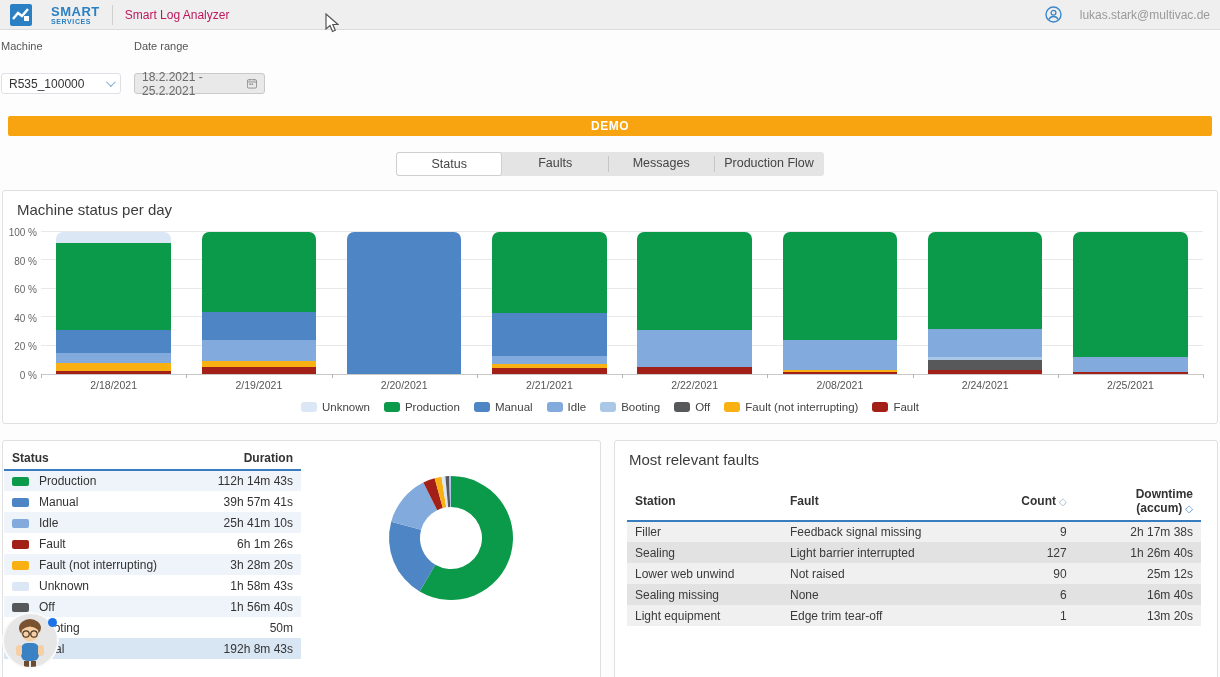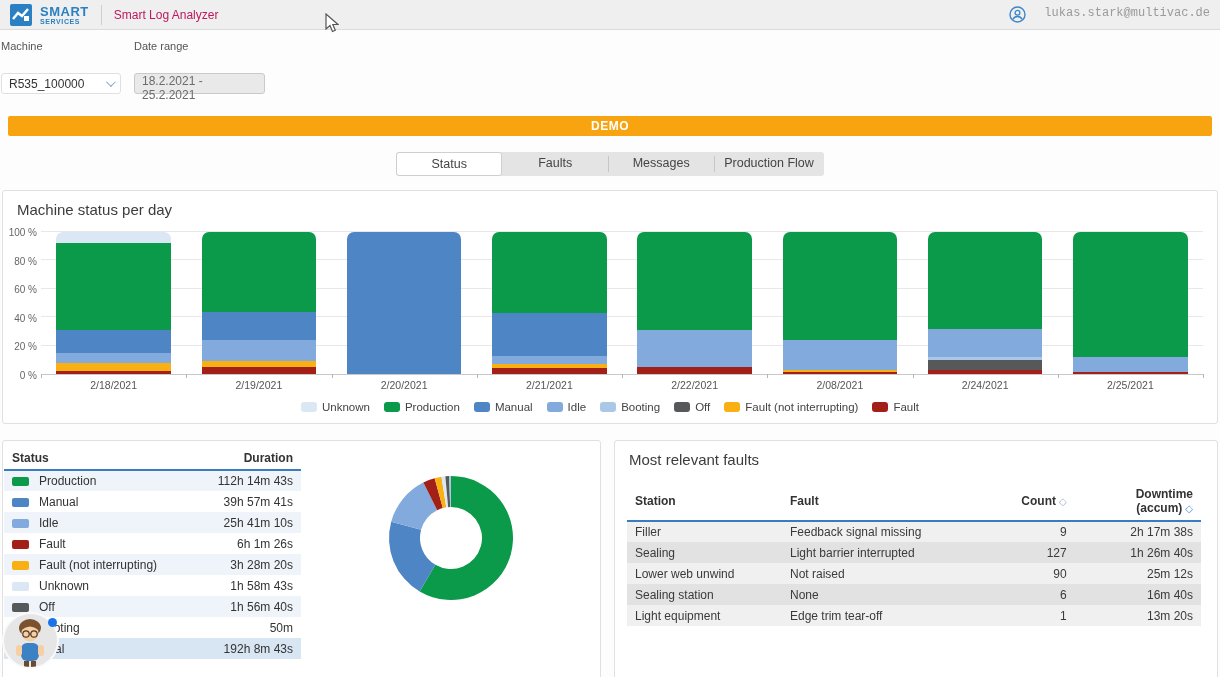--- a/index.html
+++ b/index.html
@@ -2,39 +2,39 @@
 <html><head>
 <meta charset="utf-8">
 <style>
   * { margin:0; padding:0; box-sizing:border-box; }
   html,body { width:1220px; height:677px; overflow:hidden; background:#fdfdfd;
     font-family:"Liberation Sans","DejaVu Sans",sans-serif; color:#333; }
 
   
   .topbar { height:30px; background:#efefef; border-bottom:1px solid #dcdcdc;
     display:flex; align-items:center; padding:0 10px; }
-  .logo { display:flex; align-items:center; gap:8px; }
+  .logo { display:flex; align-items:center; gap:19px; }
   .logo-text { line-height:1; color:#2a80c3; }
   .logo-text .l1 { font-size:13px; font-weight:bold; letter-spacing:.5px; }
   .logo-text .l2 { font-size:7px; font-weight:bold; letter-spacing:.6px; }
   .topbar-divider { width:1px; height:20px; background:#cfcfcf; margin:0 12px; }
   .app-title { font-size:12px; color:#be185d; }
-  .topbar-right { margin-left:auto; display:flex; gap:18px;font-family:Liberation Mono, monospace; }
+  .topbar-right { margin-left:auto; display:flex; align-items:center; gap:18px; }
   .user-email { font-size:12px; color:#9a9a9a; }
 
   
   .filters { display:flex; gap:13px; padding:10px 0 0 1px; background:#fdfdfd; }
   .filter label { display:block; font-size:11px; color:#555; margin-bottom:21px; }
   .machine-select { width:120px; height:21px; border:1px solid #dde1e6; border-radius:3px;
     background:#fff; display:flex; align-items:center; padding:0 7px; font-size:12px; color:#333; }
   .machine-select .chev { margin-left:auto; width:7px; height:7px; border-right:1.5px solid #7fa9d2;
     border-bottom:1.5px solid #7fa9d2; transform:rotate(45deg) translateY(-2px); }
   .date-input { width:131px; height:21px; border:1px solid #c9c9c9; border-radius:3px;
     background:#e9e9e9; display:flex; align-items:center; gap:16px; padding:0 7px;
-    font-size:12px; color:#6b6b6b;flex-direction:column; }
+    font-size:12px; color:#6b6b6b; }
 
   
   .demo-banner { margin:22px 8px 0 8px; height:20px; border-radius:2px;
     display:flex; align-items:center; justify-content:center;
     color:#fff; font-size:12px; font-weight:bold; letter-spacing:.5px; }
 
   
   .tabs-wrap { display:flex; justify-content:center; margin-top:16px; }
   .tabs { display:flex; background:#e4e4e4; border-radius:3px; }
   .tab { min-width:106px; text-align:center; font-size:12.5px; color:#444;
@@ -402,21 +402,21 @@
             <td class="num">127</td>
             <td class="num">1h 26m 40s</td>
           </tr>
           <tr class="r-odd">
             <td>Lower web unwind</td>
             <td>Not raised</td>
             <td class="num">90</td>
             <td class="num">25m 12s</td>
           </tr>
           <tr class="r-even">
-            <td>Sealing station</td>
+            <td>Sealing missing</td>
             <td>None</td>
             <td class="num">6</td>
             <td class="num">16m 40s</td>
           </tr>
           <tr class="r-odd">
             <td>Light equipment</td>
             <td>Edge trim tear-off</td>
             <td class="num">1</td>
             <td class="num">13m 20s</td>
           </tr>

